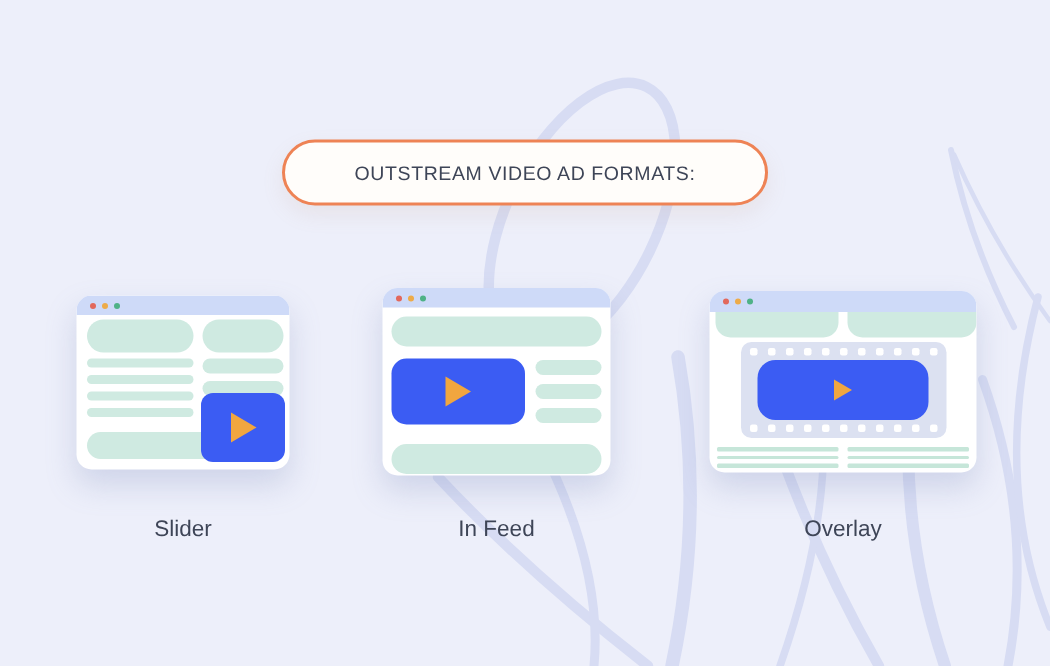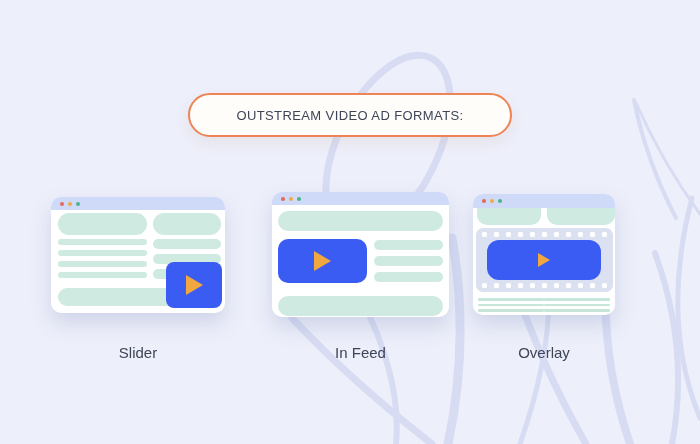--- a/index.html
+++ b/index.html
@@ -11,23 +11,23 @@
   *{box-sizing:border-box;margin:0;padding:0}
   html,body{width:700px;height:444px}
   body{font-family:"Liberation Sans",sans-serif;background:var(--page-bg);position:relative;overflow:hidden}
   .stage{position:absolute;inset:0}
   svg.deco{position:absolute;left:0;top:0;z-index:0}
   .badge{position:absolute;z-index:2;left:50%;transform:translateX(-50%);top:93px;width:324px;height:44px;
     background:var(--badge-bg);border:2px solid var(--badge-border);border-radius:22px;
     display:flex;align-items:center;justify-content:center;box-shadow:0 6px 14px rgba(190,140,110,.12)}
   .badge span{font-size:13px;font-weight:400;letter-spacing:.4px;color:var(--text-dark);white-space:nowrap}
   .format{position:absolute;z-index:1}
-  .f1{left:51px;top:197px;width:174px}
-  .f2{left:272px;top:192px;width:177px}
-  .f3{left:473px;top:194px;width:142px}
+  .f1{left:51px;top:197px;width:142px}
+  .f2{left:255px;top:192px;width:152px}
+  .f3{left:473px;top:194px;width:178px}
   .window{position:relative;background:var(--window-bg);border-radius:10px;
     box-shadow:0 10px 20px rgba(130,142,190,.28);overflow:hidden}
   .f1 .window{height:116px}.f2 .window{height:125px}.f3 .window{height:121px}
   .winbar{height:13px;background:var(--window-bar);display:flex;align-items:center;padding-left:9px;gap:4px}
   .f3 .winbar{height:14px}
   .dot{width:4px;height:4px;border-radius:50%;display:inline-block}
   .dot.r{background:var(--dot-red)}.dot.y{background:var(--dot-yellow)}.dot.g{background:var(--dot-green)}
   .ph{background:var(--mint)}
   
   .c1{padding:3px 4px 6px 7px;position:relative;height:103px}

